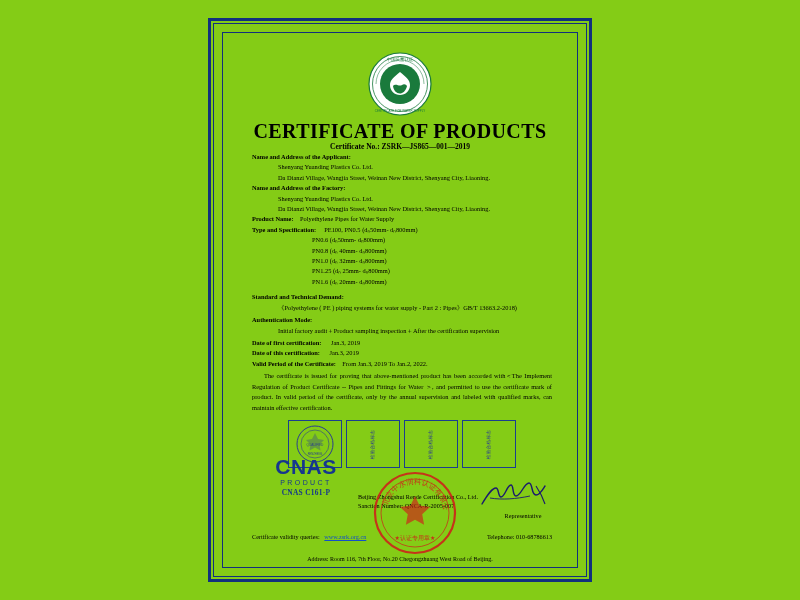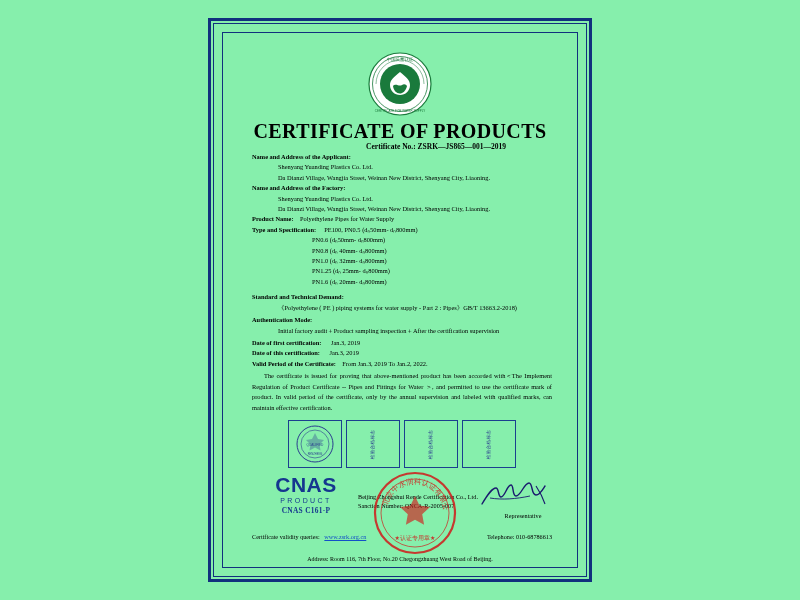--- a/index.html
+++ b/index.html
@@ -12,21 +12,21 @@
     height: 600px;
     font-family: "Liberation Serif", serif;
     color: #111;
     overflow: hidden;
   }
   .page {
     position: absolute;
     left: 0; top: 0;
     width: 800px;
     height: 600px;
-    background: #86efac;
+    background: #84cc16;
   }
   
   .frame-outer {
     position: absolute;
     left: 208px; top: 18px;
     width: 384px; height: 564px;
     border: 3px solid #11307e;
     box-sizing: border-box;
   }
   .frame-mid {
@@ -63,21 +63,20 @@
     color: #000;
   }
   .cert-number {
     position: absolute;
     left: 222px; top: 142px;
     width: 356px;
     text-align: center;
     font-size: 7.5px;
     font-weight: bold;
     color: #000;
-    margin-left: 36px;
   }
 
   .body-block {
     position: absolute;
     left: 252px; top: 152px;
     width: 300px;
     font-size: 6.4px;
     line-height: 10.4px;
     color: #000;
   }
@@ -120,21 +119,21 @@
     font-size: 4.6px;
     color: #2b3e8f;
     transform: rotate(-90deg);
     white-space: nowrap;
     letter-spacing: 0.3px;
   }
 
   
   .cnas {
     position: absolute;
-    left: 258px; top: 474px;
+    left: 258px; top: 456px;
     width: 96px;
     text-align: center;
     color: #15368f;
   }
   .cnas .mark {
     font-family: "Liberation Sans", sans-serif;
     font-weight: bold;
     font-size: 21px;
     letter-spacing: 0.5px;
     line-height: 22px;

